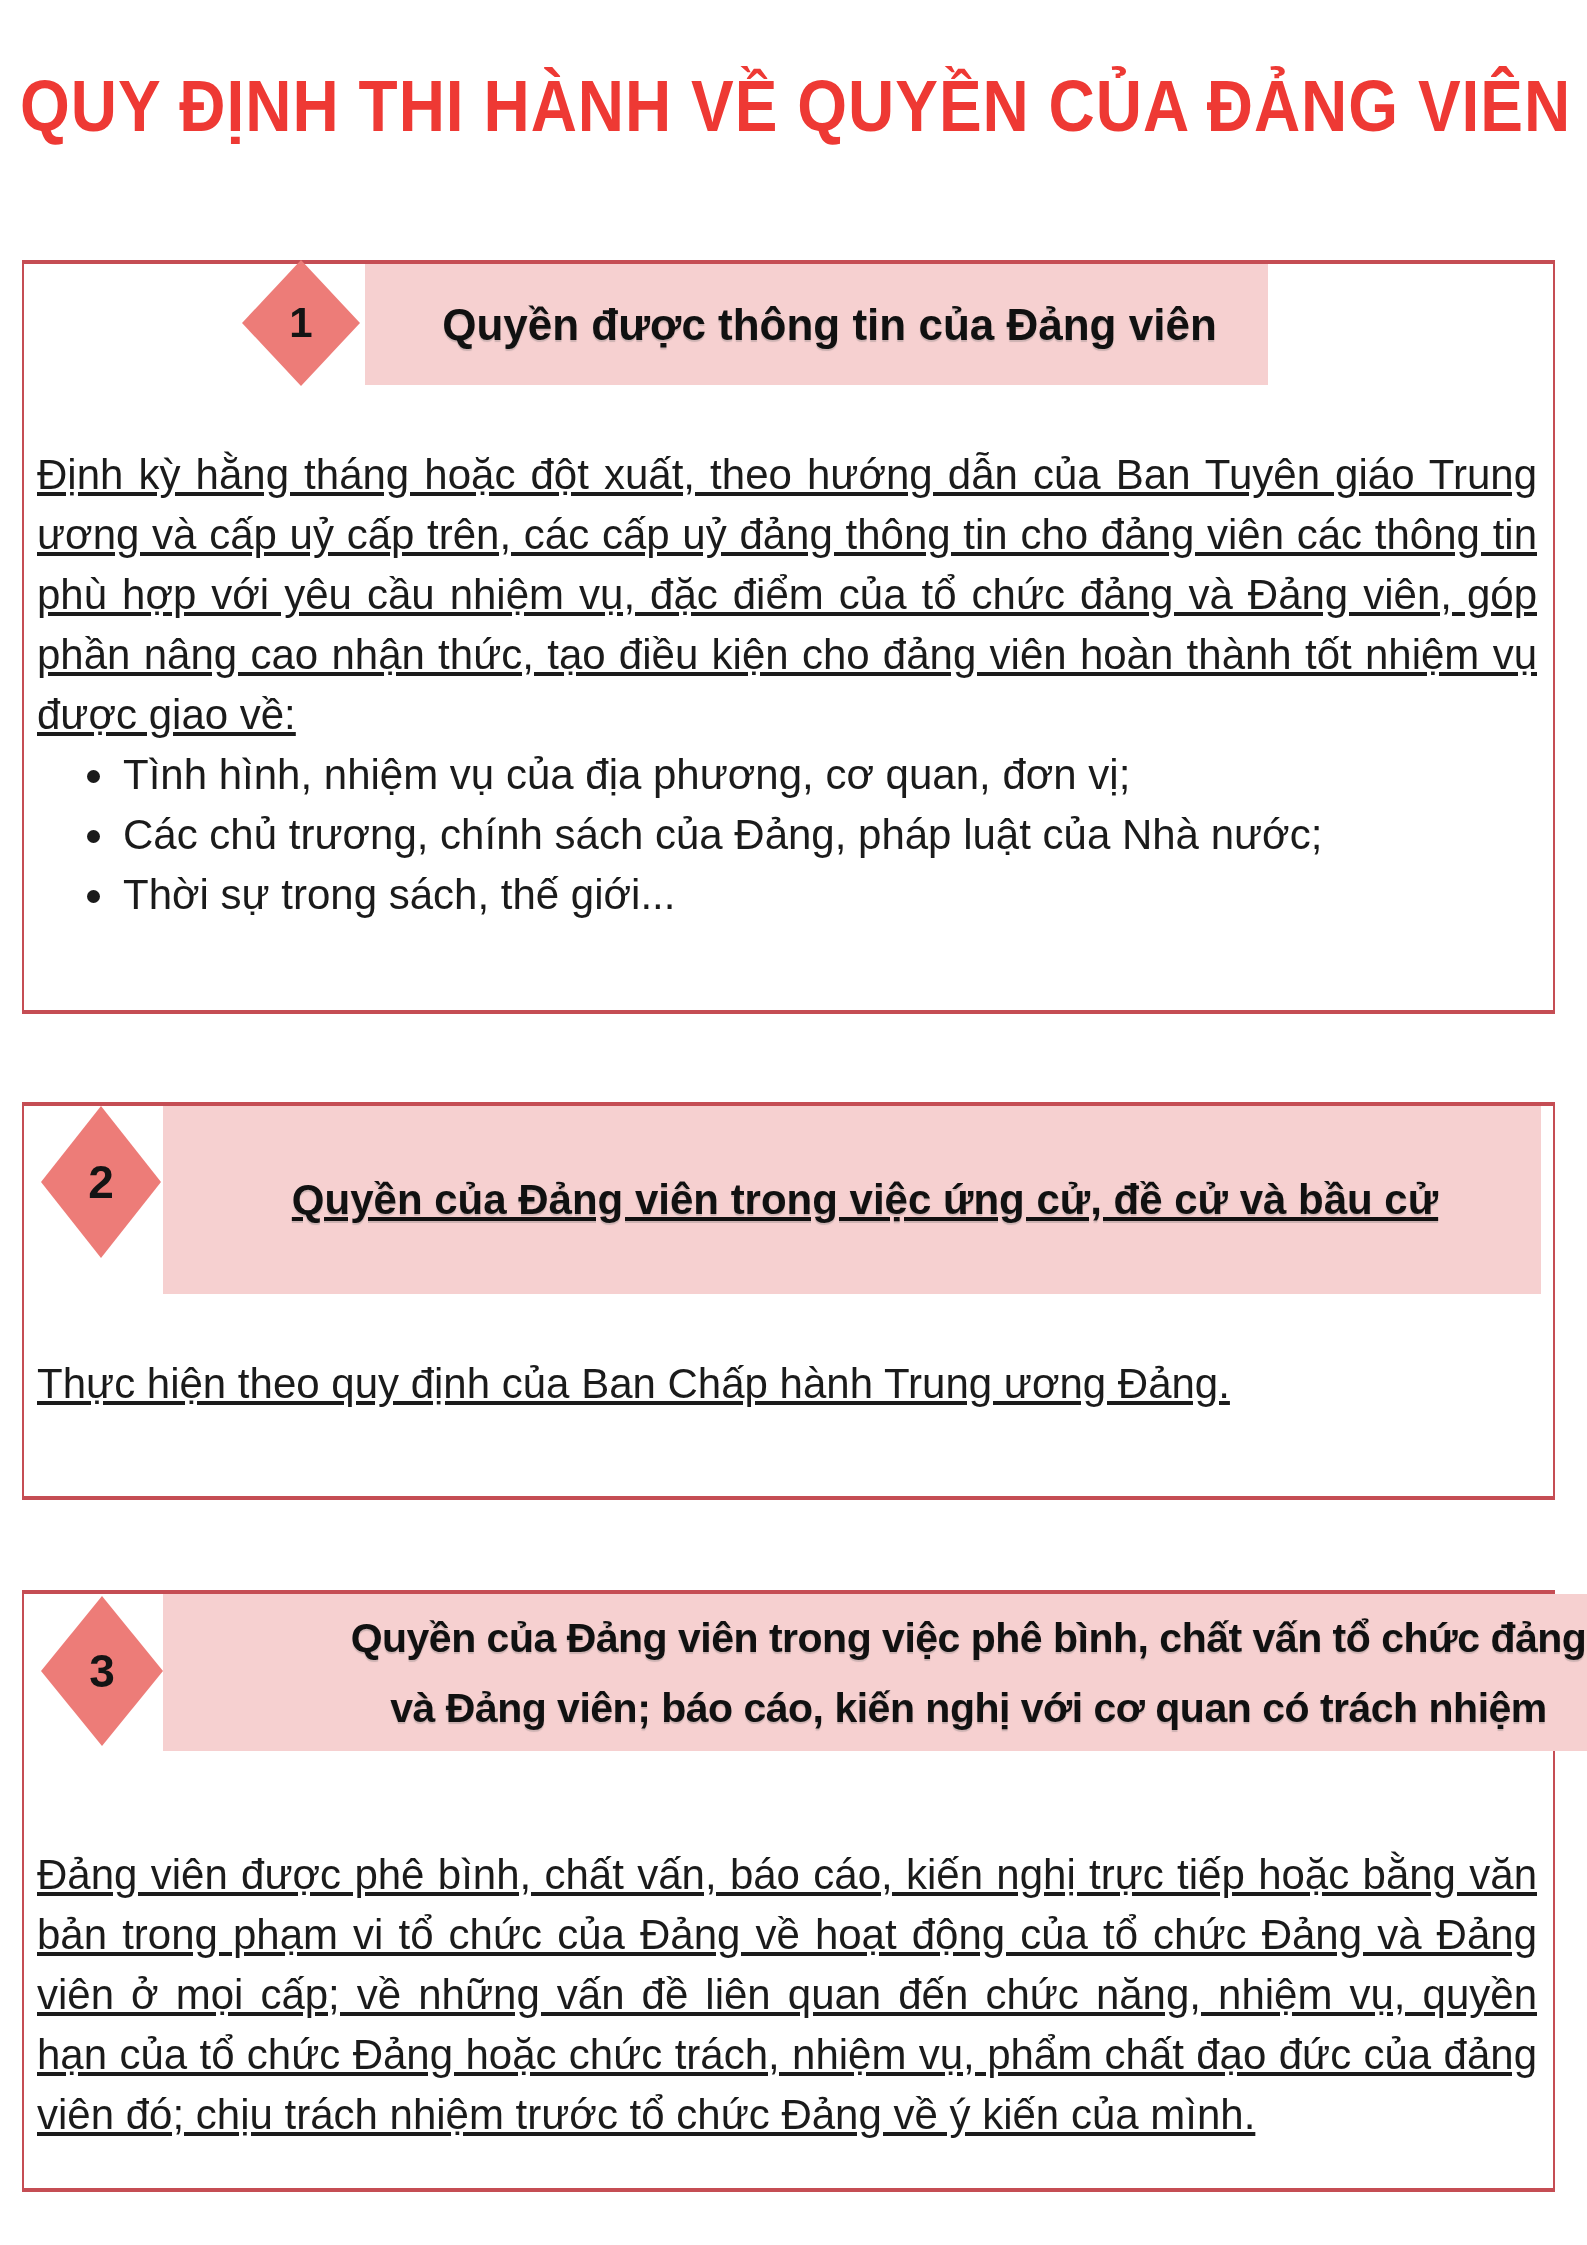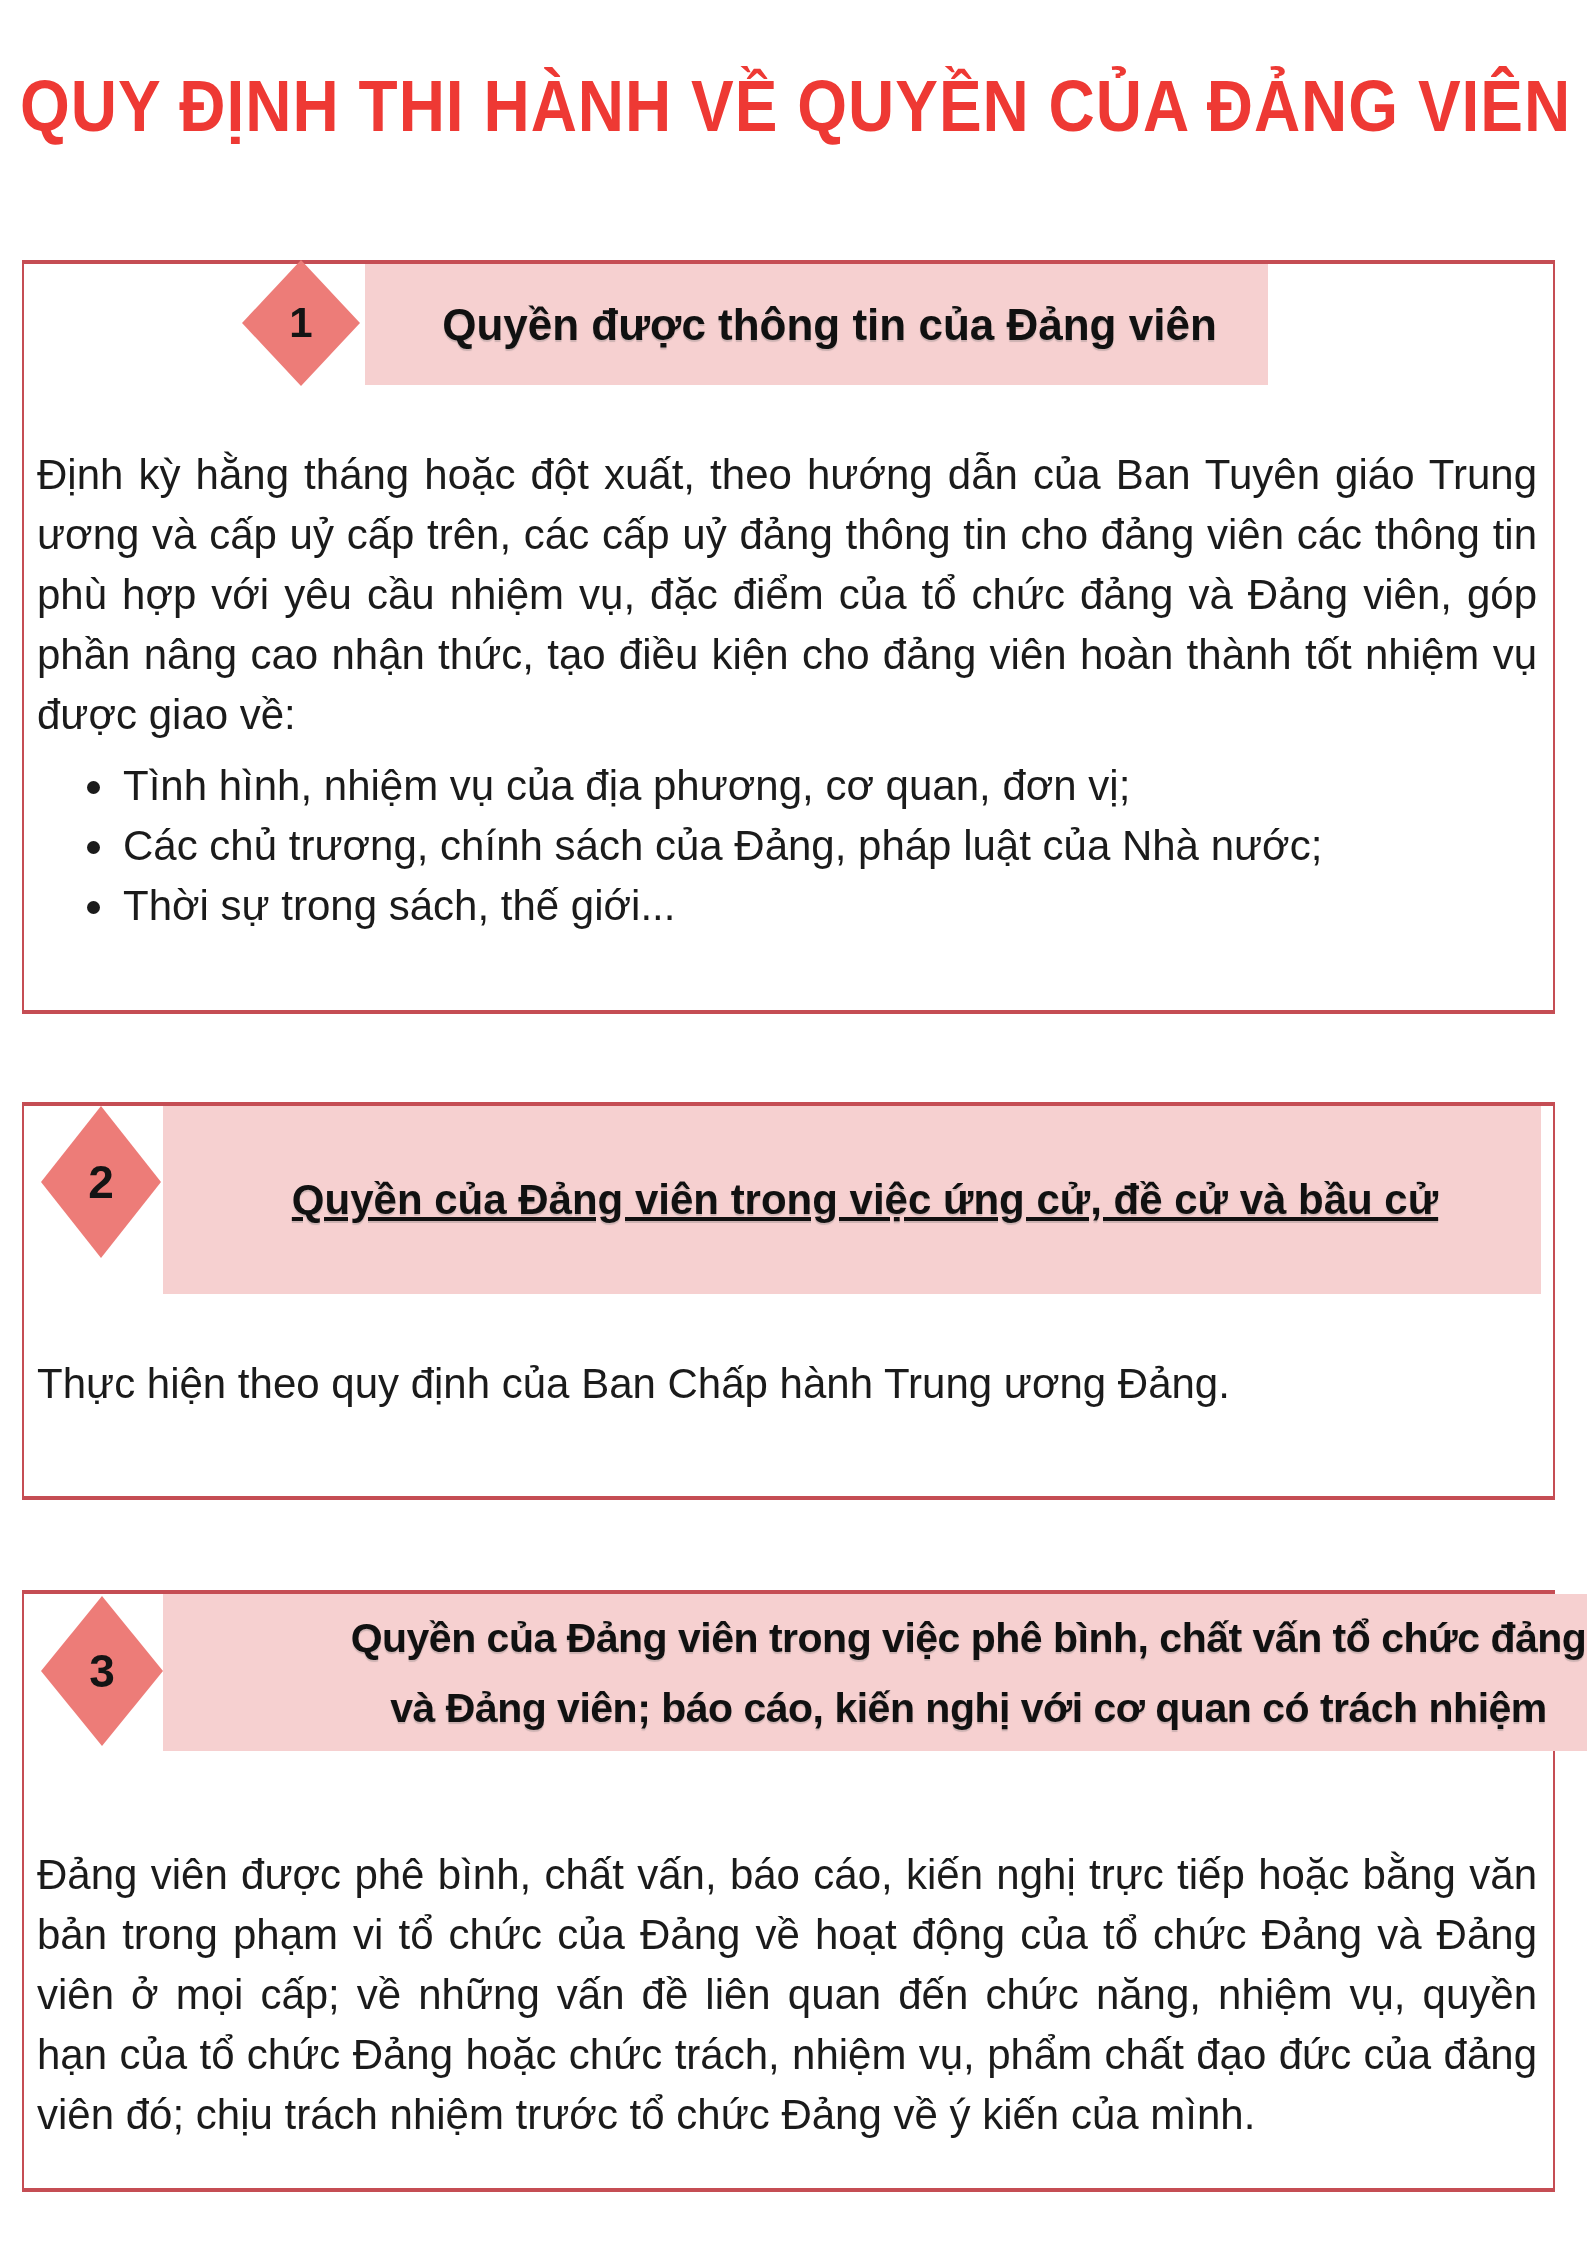--- a/index.html
+++ b/index.html
@@ -80,26 +80,27 @@
     font-size:41px;line-height:70px;
     letter-spacing:-0.5px;
   }
   .band .line{white-space:nowrap;}
 
   .body-text{
     margin:60px 16px 0 13px;
     font-size:42px;
     line-height:60px;
     text-align:justify;
+    text-decoration:underline;
   }
   .box-2 .body-text{text-align:left;}
   .box-3 .body-text{margin-top:94px;}
 
   ul.bullets{
-    margin:11px 16px 0 13px;
+    margin:0 16px 0 13px;
     padding-left:82px;
     font-size:42px;
     line-height:60px;
   }
   ul.bullets li{padding-left:4px;}
 </style>
 </head>
 <body>
 
 <h1 class="page-title">QUY ĐỊNH THI HÀNH VỀ QUYỀN CỦA ĐẢNG VIÊN</h1>

